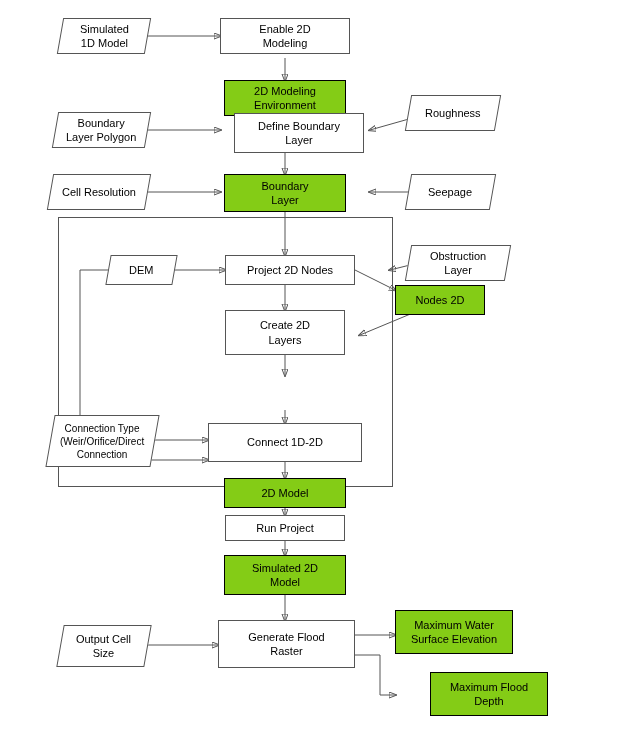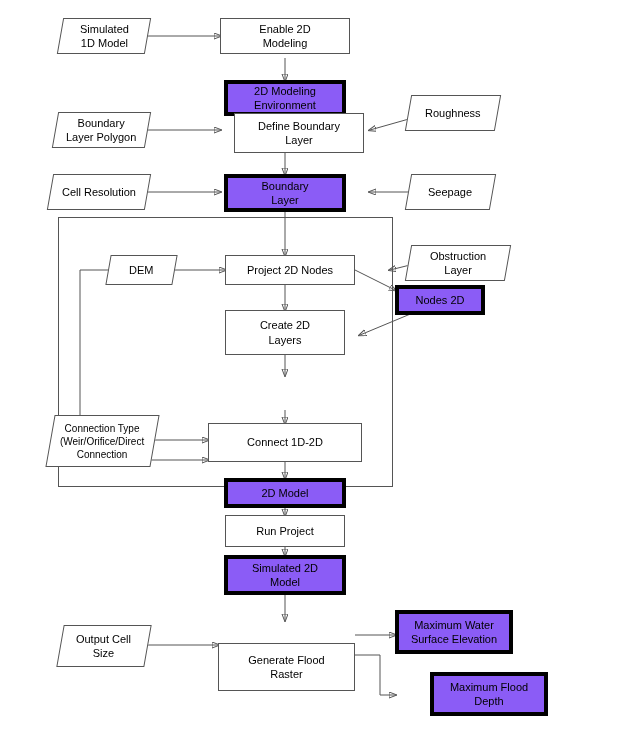--- a/index.html
+++ b/index.html
@@ -24,22 +24,22 @@
       align-items: center;
       justify-content: center;
       text-align: center;
       line-height: 1.3;
     }
     .rect {
       border: 1px solid #555;
       background: #fff;
     }
     .blue-rect {
-      border: 4px solid #000000;
-      background: #8b5cf6;
+      border: 1px solid #000000;
+      background: #84cc16;
       color: #000;
     }
     
     .connector-svg {
       position: absolute;
       top: 0; left: 0;
       width: 625px;
       height: 729px;
       pointer-events: none;
     }
@@ -185,33 +185,33 @@
   </div>
 
   <div class="node rect" style="left:208px; top:423px; width:154px; height:39px;">
     <span>Connect 1D-2D</span>
   </div>
 
   <div class="node blue-rect" style="left:224px; top:478px; width:122px; height:30px;text-align:center;">
     <span>2D Model</span>
   </div>
 
-  <div class="node rect" style="left:225px; top:515px; width:120px; height:32px;">
+  <div class="node rect" style="left:225px; top:515px; width:120px; height:26px;">
     <span>Run Project</span>
   </div>
 
   <div class="node blue-rect" style="left:224px; top:555px; width:122px; height:40px;">
     <span>Simulated 2D<br>Model</span>
   </div>
 
   <div class="node rect" style="left:60px; top:625px; width:88px; height:42px; transform: skewX(-10deg);">
     <span style="transform: skewX(10deg);">Output Cell<br>Size</span>
   </div>
 
-  <div class="node rect" style="left:218px; top:620px; width:137px; height:48px;margin-top:23px;">
+  <div class="node rect" style="left:218px; top:620px; width:137px; height:48px;">
     <span>Generate Flood<br>Raster</span>
   </div>
 
   <div class="node blue-rect" style="left:395px; top:610px; width:118px; height:44px;">
     <span>Maximum Water<br>Surface Elevation</span>
   </div>
 
   <div class="node blue-rect" style="left:395px; top:672px; width:118px; height:44px;margin-left:35px;">
     <span>Maximum Flood<br>Depth</span>
   </div>

